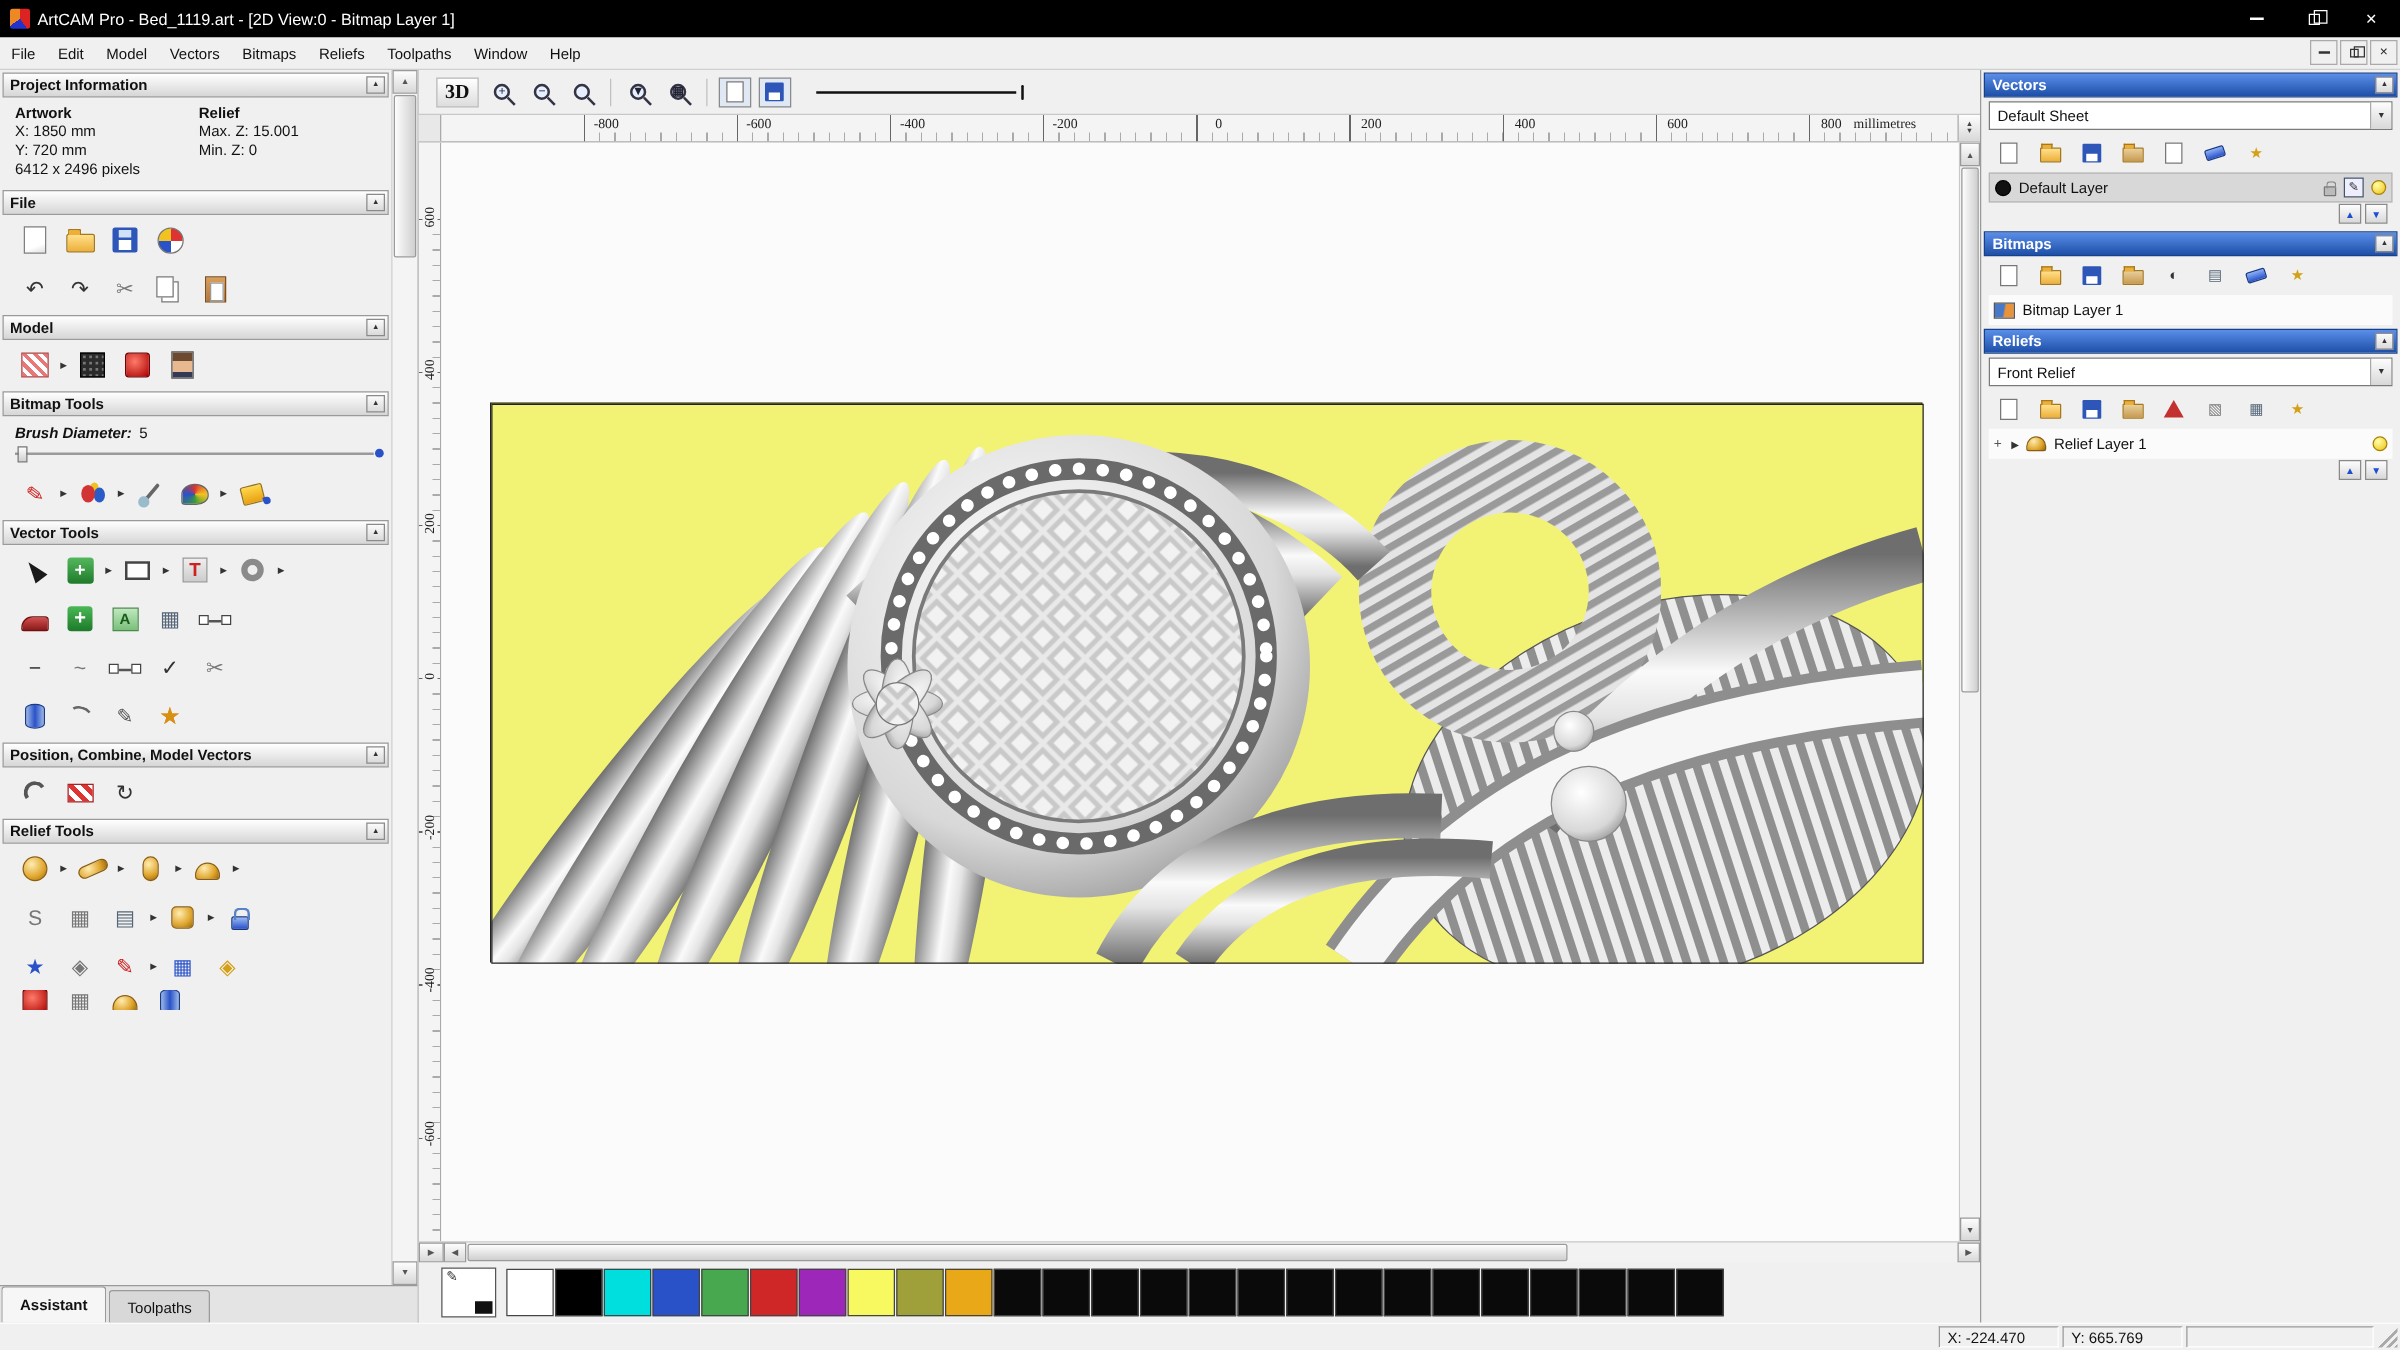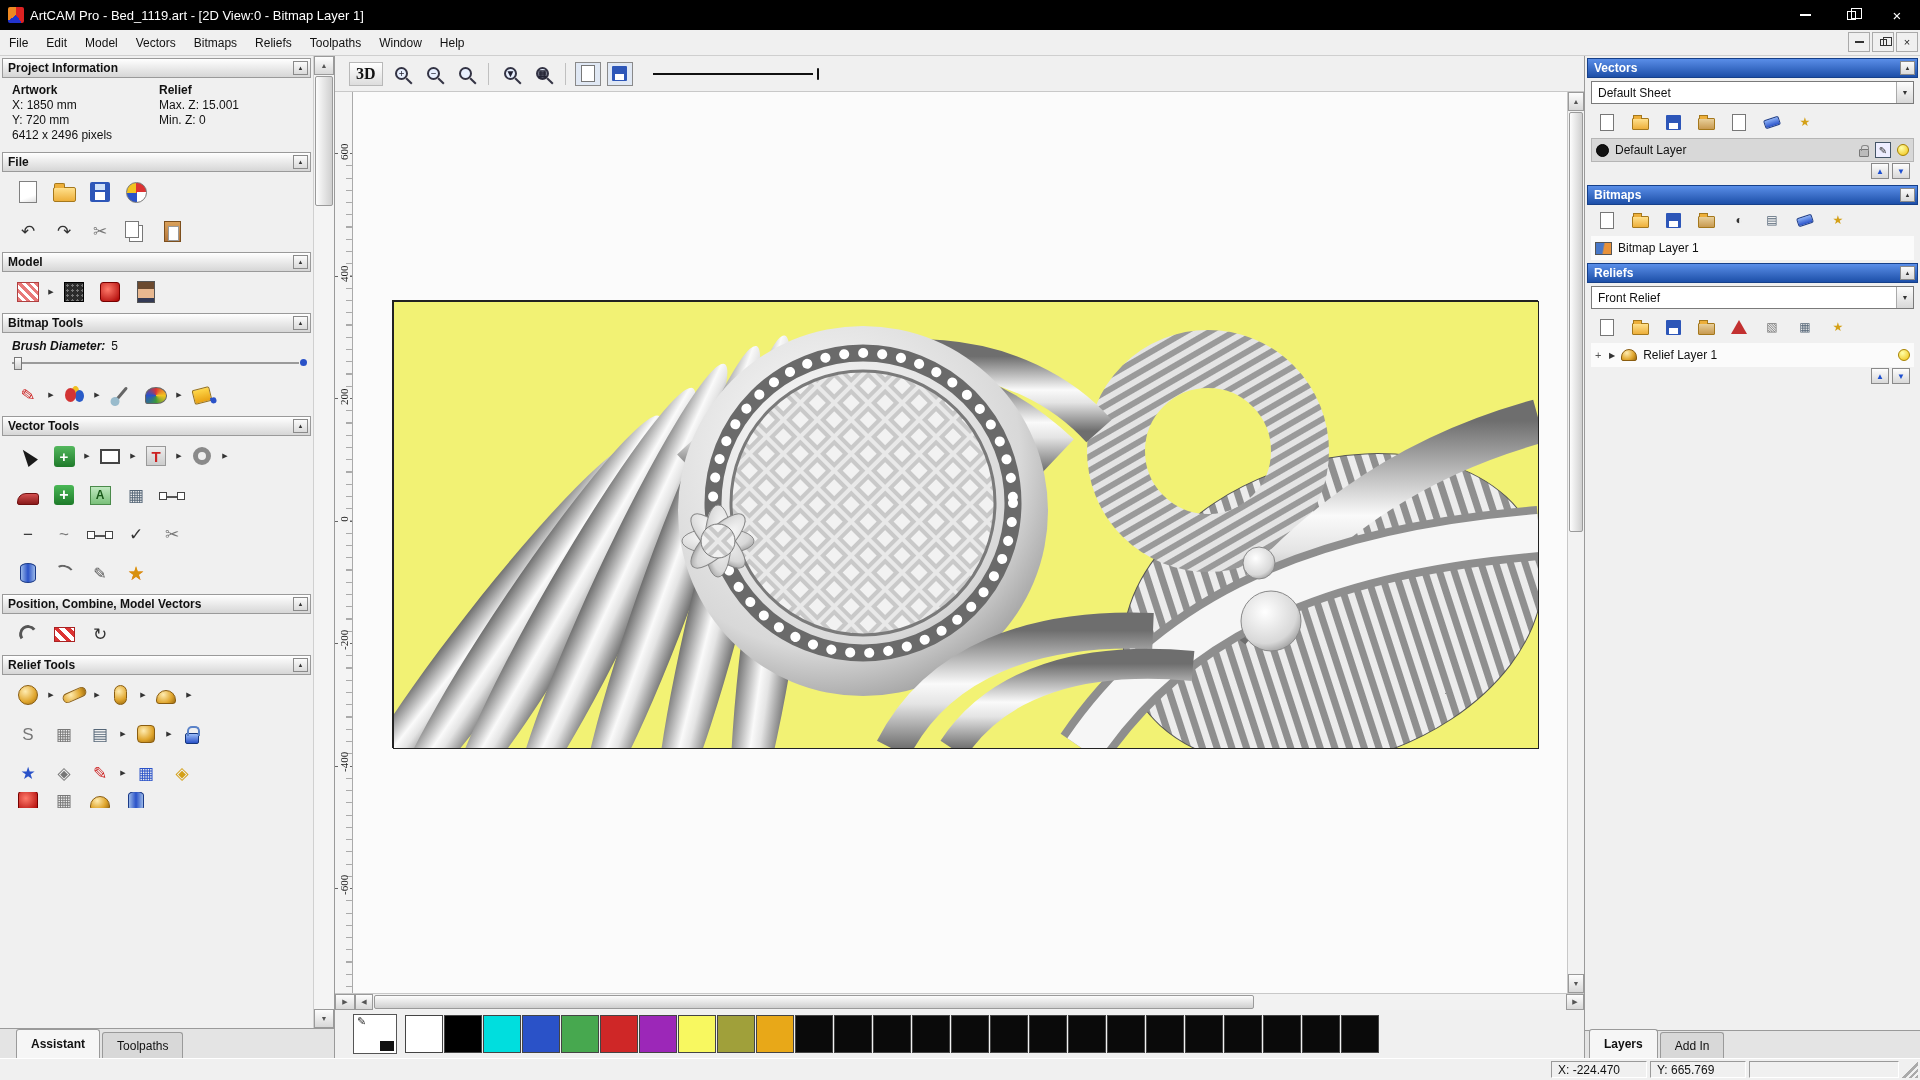--- a/index.html
+++ b/index.html
@@ -117,21 +117,21 @@
   .brush-value { margin-left:6px; }
   .slider { position:relative; height:16px; margin:2px 14px 4px 12px; }
   .slider .track { position:absolute; left:0; right:0; top:7px; height:2px; background:#9a9a9a; }
   .slider .handle { position:absolute; left:2px; top:2px; width:8px; height:13px; background:linear-gradient(#fdfdfd,#cfcfcf); border:1px solid #777; }
   .slider .enddot { position:absolute; right:-8px; top:4px; width:7px; height:7px; border-radius:50%; background:#2a52c8; }
 
   .lp-scrollbar { width:21px; background:#f4f4f4; border-left:1px solid #d0d0d0; display:flex; flex-direction:column; }
   .sb-btn { height:19px; background:linear-gradient(#fdfdfd,#d8d8d8); border:1px solid #9a9a9a; display:flex; align-items:center; justify-content:center; font-size:7px; color:#555; }
   .sb-thumb-v { height:130px; margin:1px; background:linear-gradient(90deg,#fdfdfd,#cfcfcf); border:1px solid #9a9a9a; border-radius:2px; }
   .sb-track-fill { flex:1; }
-  .lp-tabs { height:30px; border-top:1px solid #9a9a9a; display:flex; align-items:flex-end; background:#e4e4e4; padding-left:16px; }
+  .lp-tabs { height:30px; border-top:1px solid #9a9a9a; display:flex; align-items:flex-end; background:#e4e4e4; padding-left:1px; }
   .tab { height:26px; padding:0 14px; display:flex; align-items:center; border:1px solid #9a9a9a; border-bottom:none; background:#d8d8d8; margin-right:2px; border-radius:3px 3px 0 0; }
   .tab.active { background:#f6f6f6; height:29px; font-weight:bold; }
 
   
   .canvas-toolbar { height:36px; display:flex; align-items:center; gap:6px; padding-left:14px; border-bottom:1px solid #c8c8c8; background:#f0f0f0; }
   .btn-3d { font-weight:bold; font-size:16px; padding:2px 6px; border:1px solid #b8b8b8; background:linear-gradient(#fff,#ddd); }
   .tbtn { width:26px; height:24px; display:flex; align-items:center; justify-content:center; border:1px solid transparent; }
   .tbtn.pressed { border:1px solid #8a8a8a; background:#e0e8f4; }
   .magn { width:13px; height:13px; border:2px solid #334; border-radius:50%; position:relative; background:#e8f0ff; display:flex; align-items:center; justify-content:center; }
   .magn::after { content:""; position:absolute; width:8px; height:2px; background:#334; transform:rotate(45deg); right:-7px; bottom:-4px; }
@@ -596,20 +596,39 @@
       <div class="tbtn pressed">
           <span class="m-page"></span>
         </div>
       <div class="tbtn pressed">
           <span class="m-floppy"></span>
         </div>
       <div class="line-preview"></div>
       <div class="line-end"></div>
     </div>
 
+    <div class="hruler-row">
+      <div class="ruler-corner"></div>
+      <div class="hruler">
+        <span style="left:132px">-800</span>
+        <span style="left:254px">-600</span>
+        <span style="left:377px">-400</span>
+        <span style="left:499px">-200</span>
+        <span style="left:622px">0</span>
+        <span style="left:744px">200</span>
+        <span style="left:867px">400</span>
+        <span style="left:989px">600</span>
+        <span style="left:1112px">800</span>
+        <span class="hr-unit">millimetres</span>
+      </div>
+      <div class="ruler-btn">
+        <span>▲</span>
+        <span>▼</span>
+      </div>
+    </div>
 
     <div class="canvas-body">
       <div class="vruler">
         <span style="top:54px">600</span>
         <span style="top:176px">400</span>
         <span style="top:299px">200</span>
         <span style="top:421px">0</span>
         <span style="top:544px">-200</span>
         <span style="top:666px">-400</span>
         <span style="top:789px">-600</span>
@@ -881,24 +900,20 @@
         <div class="ud-btn">
             <span>▲</span>
           </div>
         <div class="ud-btn">
             <span>▼</span>
           </div>
       </div>
     </div>
 
     <div class="rp-fill"></div>
-    <div class="rp-tabs">
-      <div class="tab active">Layers</div>
-      <div class="tab">Add In</div>
-    </div>
   </div>
 </div>
 
 <div class="statusbar">
   <div class="sb-fill"></div>
   <div class="sb-cell">X: -224.470</div>
   <div class="sb-cell">Y: 665.769</div>
   <div class="sb-cell wide"></div>
   <div class="sb-grip"></div>
 </div>

